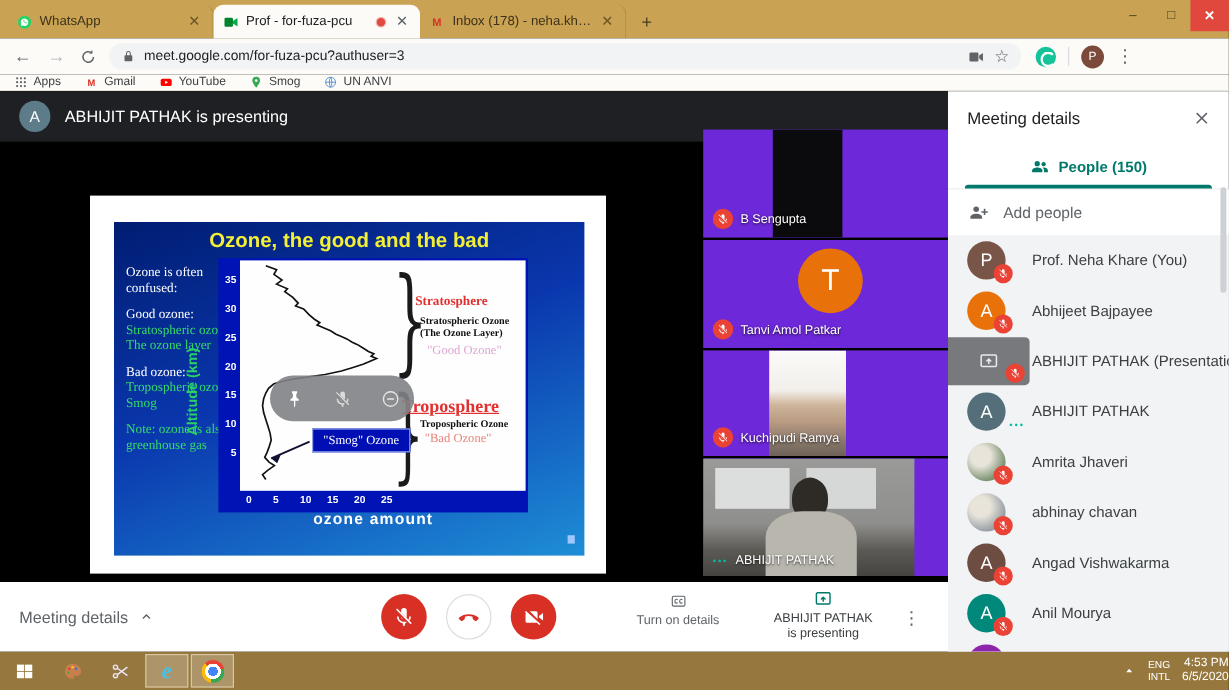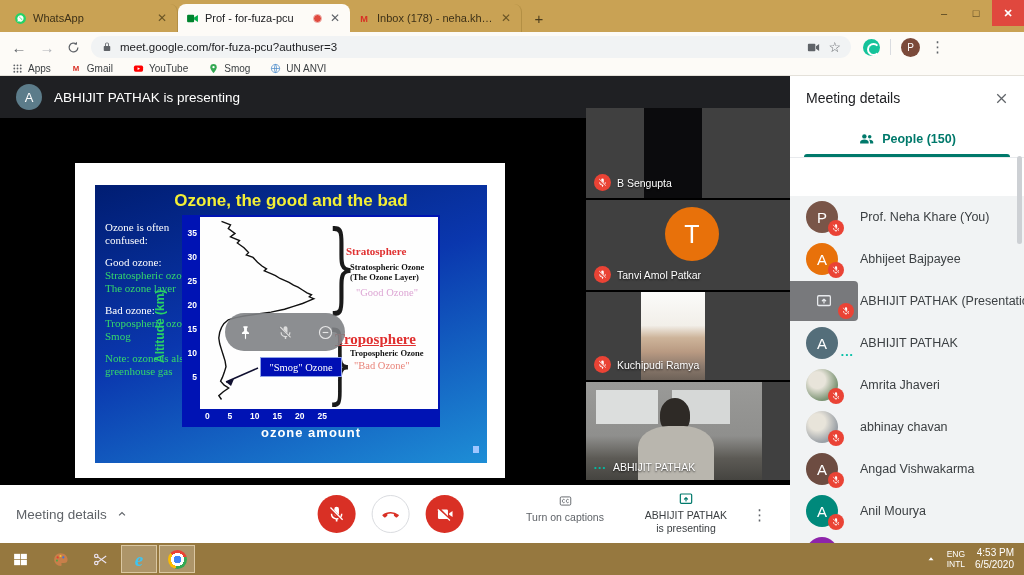--- a/index.html
+++ b/index.html
@@ -60,21 +60,21 @@
   .brace { position:absolute; color:#1a1a1a; font-family:"DejaVu Serif",serif; transform-origin:left top; }
   #smogbox { position:absolute; left:60px; top:140px; width:82px; height:20px; background:#000fb4; border:1px solid #8fa3e8; color:#fff; font-size:10.5px; display:flex; align-items:center; justify-content:center; }
   #slidenum { position:absolute; right:8px; bottom:10px; width:6px; height:7px; background:#9fc6ff; }
 
   
   #pill { position:absolute; left:150px; top:150px; width:120px; height:38px; background:rgba(128,130,133,.9); border-radius:19px; display:flex; align-items:center; justify-content:space-around; z-index:6; }
   #pill svg { width:17px; height:17px; }
 
   
   #thumbcol { position:absolute; left:586px; top:32px; width:176px; z-index:3; }
-  .tile { position:relative; width:212px; margin-bottom:2px; background:#404040; overflow:hidden; }
+  .tile { position:relative; width:212px; margin-bottom:2px; background:#6d28d9; overflow:hidden; }
   .tile .nm { position:absolute; left:8px; bottom:7px; display:flex; align-items:center; gap:6px; z-index:3; }
   .tile .nm .t { color:#fff; font-size:10.5px; text-shadow:0 1px 2px rgba(0,0,0,.8); }
   .badge { width:17px; height:17px; border-radius:50%; background:#ea4335; display:flex; align-items:center; justify-content:center; flex:0 0 auto; }
   .badge svg { width:11px; height:11px; }
   .dots { color:#00bfa5; font-size:8px; letter-spacing:1.5px; }
   .strip { position:absolute; top:0; bottom:0; }
   .avatar-big { position:absolute; left:50%; top:38%; transform:translate(-50%,-50%); width:54px; height:54px; border-radius:50%; background:#e8710a; color:#fff; font-size:25px; display:flex; align-items:center; justify-content:center; font-family:"Liberation Sans",sans-serif; }
 
   
   #bottombar { position:absolute; left:0; top:409px; width:790px; height:58px; background:#fff; z-index:4; }
@@ -118,21 +118,21 @@
   .prow.presentation .pname { margin-left:2px; }
   #pscroll { position:absolute; right:2px; top:80px; width:5px; height:88px; background:#cdd0d4; border-radius:3px; }
 
   
   #taskbar { position:absolute; left:0; top:543px; width:1024px; height:32px; background:#96783f; display:flex; align-items:center; }
   .tb-btn { width:40px; height:32px; display:flex; align-items:center; justify-content:center; }
   .tb-btn svg { width:17px; height:17px; }
   .tb-boxed { width:36px; height:28px; margin:0 1px; background:rgba(255,255,255,.22); border:1px solid rgba(255,240,210,.55); display:flex; align-items:center; justify-content:center; }
   #chrome-logo { width:19px; height:19px; border-radius:50%; background:radial-gradient(circle at 50% 50%, #4285f4 0 4px, #fff 4px 6.5px, transparent 6.5px), conic-gradient(from -45deg, #ea4335 0 33%, #34a853 33% 66%, #fbbc05 66% 100%); }
   #ie-logo { font-family:"Liberation Serif",serif; font-style:italic; font-weight:bold; font-size:19px; color:#3fc4f0; line-height:1; }
-  #tb-right { margin-left:auto; display:flex; align-items:center; gap:10px; padding-right:10px; color:#fff; }
+  #tb-right { margin-left:auto; display:flex; align-items:center; gap:10px; padding-right:0; color:#fff; }
   #tb-lang { font-size:8.5px; line-height:10px; text-align:center; }
   #tb-clock { font-size:10px; line-height:12px; text-align:right; }
   #tb-up svg { width:12px; height:12px; }
 </style>
 </head>
 <body>
 
 <div id="tabstrip">
     <div class="tab">
       <span class="favicon">
@@ -429,21 +429,21 @@
         <svg viewBox="0 0 24 24" fill="#fff">
             <path d="M16 10.8V8A1.5 1.5 0 0 0 14.5 6.5H8.2l7.8 7.8zM4.4 6.1 3.3 7.2l1.2 1.2c-.3.2-.5.6-.5 1v7.1A1.5 1.5 0 0 0 5.5 18h9.9l2.4 2.4 1.1-1.1zM21.5 8.3l-4 2.9v1.6l4 2.9z"></path>
           </svg>
       </div>
     </div>
     <div id="captions">
       <svg viewBox="0 0 24 24" fill="none" stroke="#5f6368" stroke-width="1.6">
           <rect x="3" y="5" width="18" height="14" rx="2"></rect>
           <path d="M10.6 10c-.4-.5-1-.8-1.7-.8-1.3 0-2.2 1.1-2.2 2.8s.9 2.8 2.2 2.8c.7 0 1.3-.3 1.7-.8M17.4 10c-.4-.5-1-.8-1.7-.8-1.3 0-2.2 1.1-2.2 2.8s.9 2.8 2.2 2.8c.7 0 1.3-.3 1.7-.8"></path>
         </svg>
-      <div>Turn on captions</div>
+      <div>Turn on details</div>
     </div>
     <div id="presenting">
       <svg viewBox="0 0 24 24" fill="none" stroke="#00796b" stroke-width="1.8">
           <rect x="3.5" y="4.5" width="17" height="14" rx="1.5"></rect>
           <path d="M12 15v-5m0 0-2.3 2.3M12 10l2.3 2.3" stroke-linecap="round"></path>
         </svg>
       <div>ABHIJIT PATHAK</div>
       <div>is presenting</div>
     </div>
     <span id="bb-kebab" class="kebab">⋮</span>
@@ -461,20 +461,28 @@
     <div id="panel-tabs">
       <div class="ptab active">
         <svg viewBox="0 0 24 24" fill="#00796b">
             <circle cx="9" cy="9" r="3.1"></circle>
             <path d="M9 13.4c-3 0-6 1.5-6 3.4V19h12v-2.2c0-1.9-3-3.4-6-3.4z"></path>
             <circle cx="16.5" cy="9.6" r="2.5"></circle>
             <path d="M16.8 13.6c-.5 0-1 .1-1.5.2 1.1.8 1.7 1.8 1.7 3V19h4.5v-2c0-1.8-2.3-3.4-4.7-3.4z"></path>
           </svg>
         <span>People (150)</span>
       </div>
+    </div>
+    <div id="addpeople">
+      <svg viewBox="0 0 24 24" fill="#5f6368">
+          <circle cx="10" cy="8.5" r="3.1"></circle>
+          <path d="M10 13.4c-3.3 0-6.5 1.6-6.5 3.6V19h13v-2c0-2-3.2-3.6-6.5-3.6z"></path>
+          <path d="M18.4 8h1.8v2.6H22.8v1.8h-2.6V15h-1.8v-2.6h-2.6v-1.8h2.6z"></path>
+        </svg>
+      <span>Add people</span>
     </div>
     <div id="people-list">
         <div class="prow">
           <div class="pav" style="background: rgb(121, 85, 72);">P<span class="badge">
               <svg viewBox="0 0 24 24" fill="#fff">
                 <path d="M12 14.5a2.8 2.8 0 0 0 2.8-2.8V6a2.8 2.8 0 1 0-5.6 0v5.7A2.8 2.8 0 0 0 12 14.5z"></path>
                 <path d="M17.3 11.7a5.3 5.3 0 0 1-10.6 0H5a7 7 0 0 0 6 6.9V21h2v-2.4a7 7 0 0 0 6-6.9z"></path>
                 <path d="M4 4.8 18.6 19.4" stroke="#ea4335" stroke-width="3.4"></path>
                 <path d="M4.6 4.2 19.2 18.8" stroke="#fff" stroke-width="1.6"></path>
               </svg>

